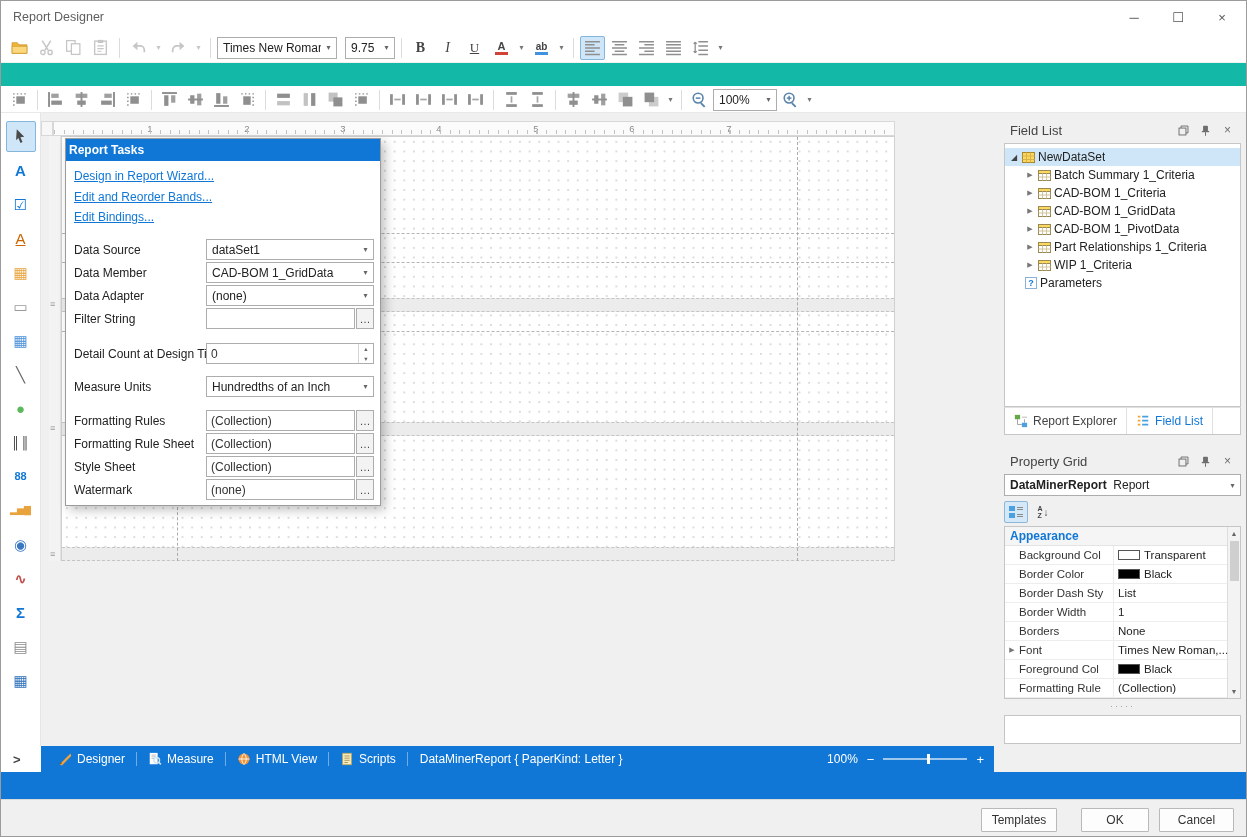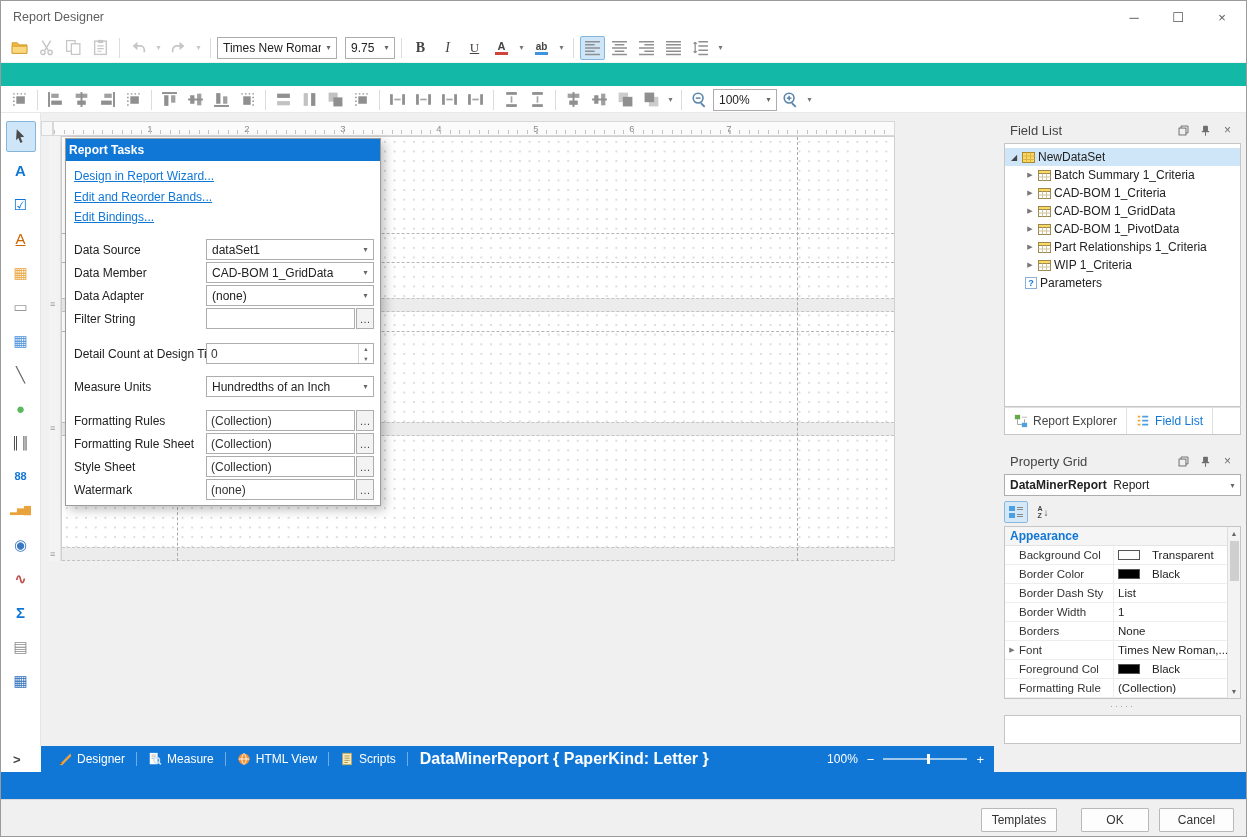--- a/index.html
+++ b/index.html
@@ -125,40 +125,40 @@
 .pg-tbtn.sel{background:#d5e8f8;border-color:#8ab8dd;}
 .sortic{display:flex;align-items:center;}
 .sort-letters{display:flex;flex-direction:column;font-size:7px;font-weight:bold;color:#444;line-height:7px;}
 .sort-arrow{font-size:10px;color:#444;margin-left:1px;}
 .pg-grid{position:absolute;left:0;top:78px;width:237px;height:173px;background:#fff;border:1px solid #c5c5c5;}
 .pg-inner{position:absolute;left:0;top:0;right:13px;bottom:0;overflow:hidden;}
 .pg-cat{height:19px;display:flex;align-items:center;padding-left:5px;background:#f5f5f5;border-bottom:1px solid #e4e4e4;color:#1177d7;font-weight:bold;font-size:12px;}
 .pg-row{height:19px;display:flex;align-items:center;border-bottom:1px solid #ededed;font-size:11.5px;}
 .pg-exp{width:14px;flex:0 0 14px;font-size:7px;color:#777;text-align:center;}
 .pg-label{width:95px;flex:0 0 95px;color:#333;border-right:1px solid #ededed;height:100%;display:flex;align-items:center;overflow:hidden;white-space:nowrap;}
-.pg-value{flex:1;display:flex;align-items:center;gap:12px;padding-left:4px;overflow:hidden;white-space:nowrap;color:#222;}
+.pg-value{flex:1;display:flex;align-items:center;gap:4px;padding-left:4px;overflow:hidden;white-space:nowrap;color:#222;}
 .sw{width:22px;height:10px;border:1px solid #555;flex:0 0 22px;}
 .sw.black{background:#000;}
 .sw.transparent{background:#fff;}
 .pg-scroll{position:absolute;right:0;top:0;width:13px;height:100%;background:#f3f3f3;border-left:1px solid #ddd;}
 .sa{position:absolute;left:0;width:12px;height:13px;font-size:7px;color:#666;text-align:center;line-height:13px;}
 .sa.up{top:0;}
 .sa.down{bottom:0;}
 .pg-thumb{position:absolute;left:2px;top:14px;width:9px;height:40px;background:#cfcfcf;}
 .pg-grip{position:absolute;left:0;top:253px;width:237px;height:12px;text-align:center;font-size:9px;letter-spacing:2px;color:#999;line-height:10px;}
 .pg-desc{position:absolute;left:0;top:267px;width:237px;height:29px;background:#fff;border:1px solid #c5c5c5;}
 
 
 .status-row{position:absolute;left:0;top:745px;width:100%;height:26px;}
 .collapse-strip{position:absolute;left:0;top:0;width:40px;height:26px;background:#fff;color:#444;font-size:13px;display:flex;align-items:center;padding-left:12px;font-weight:bold;}
 .statusbar{position:absolute;left:40px;top:0;width:953px;height:26px;background:#1177d7;display:flex;align-items:center;color:#fff;padding:0 10px;gap:4px;}
 .sb-tab{display:flex;align-items:center;gap:5px;padding:0 7px;font-size:12px;height:100%;}
 .sbic{width:14px;height:14px;}
 .sb-sep{width:1px;height:14px;background:rgba(255,255,255,.4);flex:0 0 1px;}
-.sb-doc{font-size:16px;padding-left:8px;white-space:nowrap;font-weight:bold;}
+.sb-doc{font-size:12px;padding-left:8px;white-space:nowrap;}
 .sb-zoom{margin-left:auto;display:flex;align-items:center;gap:9px;}
 .sb-zlabel{font-size:12px;}
 .sb-minus,.sb-plus{font-size:13px;}
 .sb-slider{width:84px;height:2px;background:rgba(255,255,255,.6);position:relative;}
 .sb-thumb{position:absolute;left:44px;top:-4px;width:3px;height:10px;background:#fff;}
 .status-right{position:absolute;left:993px;top:0;width:254px;height:26px;background:#f0f0f0;}
 .accent-bar{position:absolute;left:0;top:771px;width:100%;height:27px;background:#1177d7;}
 .footer{position:absolute;left:0;top:798px;width:100%;height:39px;background:#f0f0f0;border-top:1px solid #dadada;}
 .fbtn{position:absolute;top:8px;height:24px;background:#fdfdfd;border:1px solid #b9b9b9;font-size:12px;color:#333;display:flex;align-items:center;justify-content:center;border-radius:1px;}
 </style>

